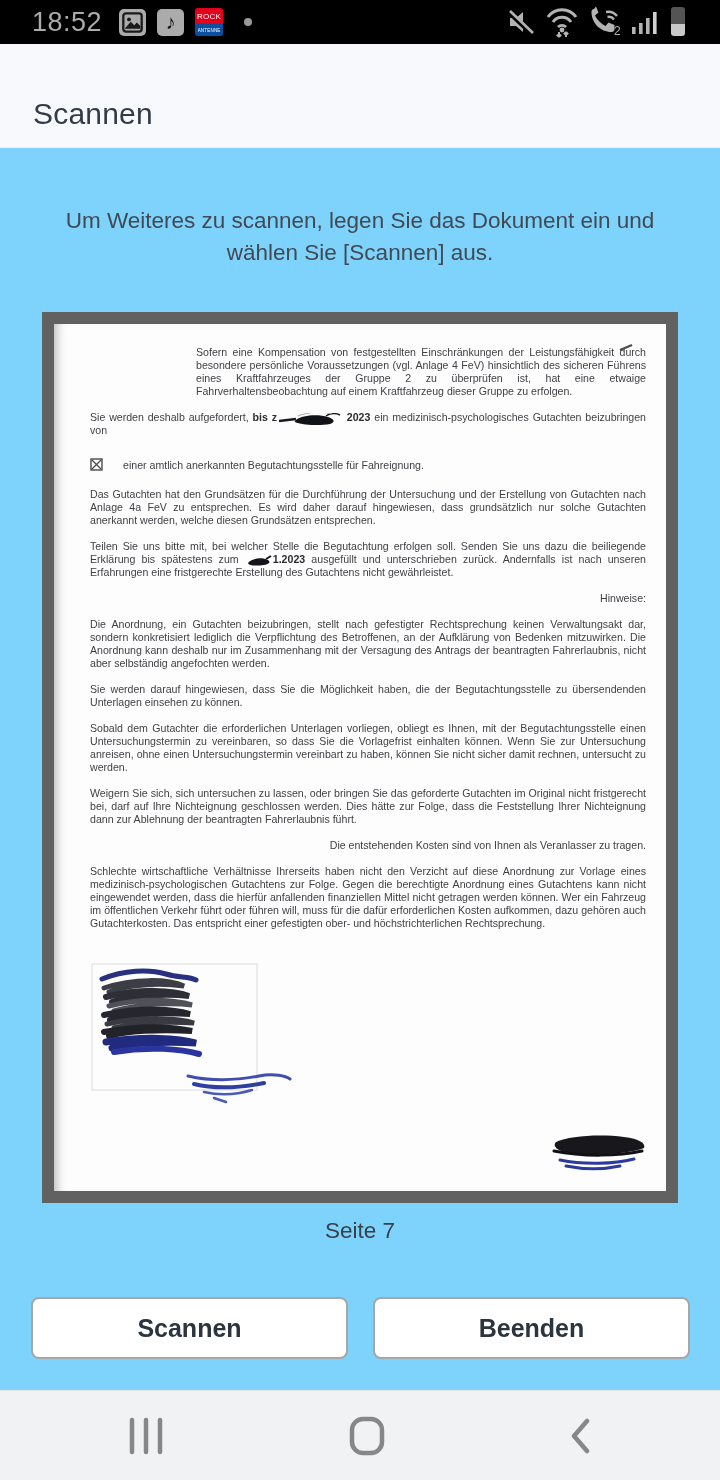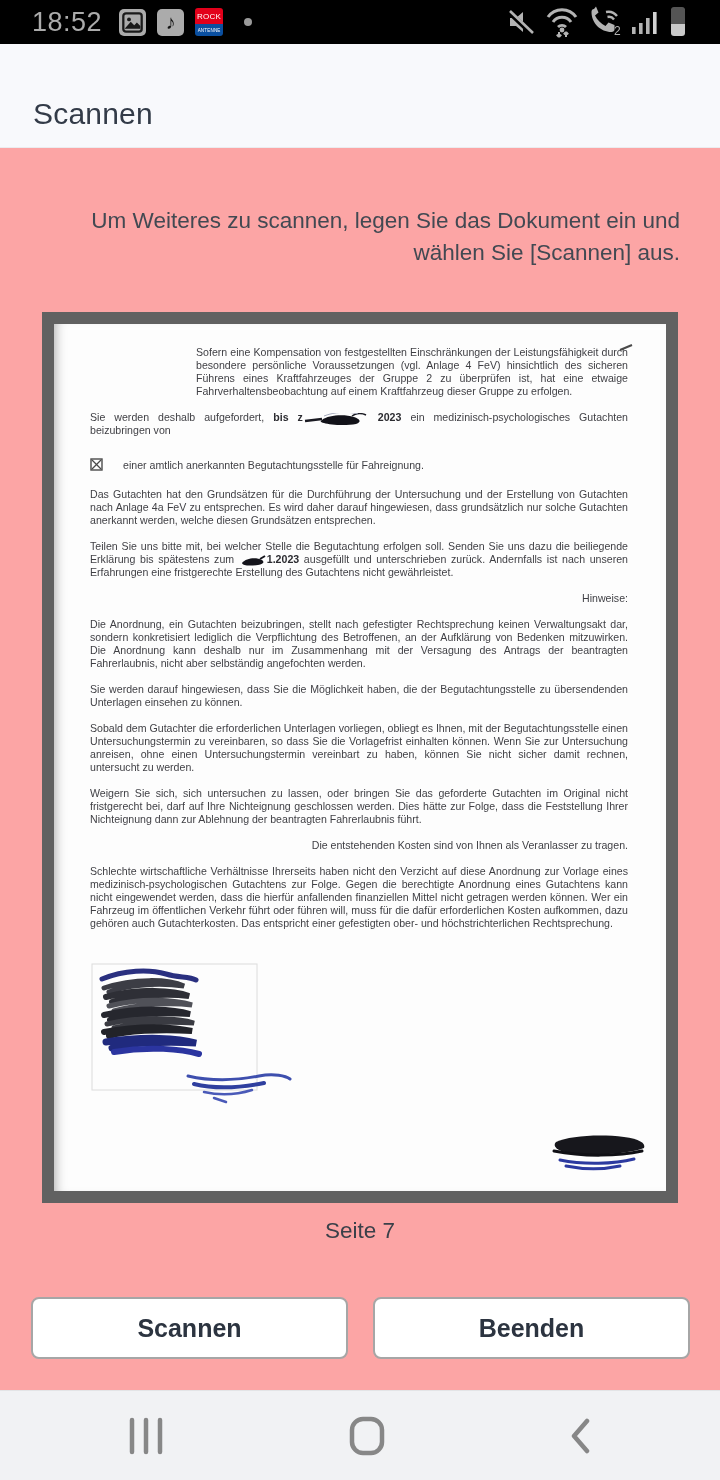--- a/index.html
+++ b/index.html
@@ -1,18 +1,18 @@
 <!DOCTYPE html>
 <html><head>
 <meta charset="utf-8">
 <style>
   * { margin:0; padding:0; box-sizing:border-box; }
   html,body { background:#e8e8e8; }
   body { font-family:"Liberation Sans", sans-serif; }
-  .screen { position:relative; width:720px; height:1480px; background:#fca5a5; overflow:hidden; margin:0 auto; }
+  .screen { position:relative; width:720px; height:1480px; background:#7dd3fc; overflow:hidden; margin:0 auto; }
 
   
   .status-bar { position:absolute; top:0; left:0; right:0; height:44px; background:#000;
     display:flex; align-items:center; padding:0 32px; }
   .sb-left { display:flex; align-items:center; gap:11px; }
   .sb-time { color:#ababab; font-size:27px; letter-spacing:0.5px; margin-right:6px; }
   .sb-tile { width:27px; height:27px; background:#ababab; border-radius:5px;
     display:flex; align-items:center; justify-content:center; overflow:hidden; }
   .sb-tile.note { color:#141414; font-size:20px; font-weight:bold; line-height:1; }
   .sb-rock { width:28px; height:28px; border-radius:3px; overflow:hidden; display:flex; flex-direction:column; }
@@ -22,29 +22,29 @@
     display:flex; align-items:center; justify-content:center; letter-spacing:0.2px; }
   .sb-dot { width:8px; height:8px; border-radius:50%; background:#9a9a9a; margin-left:10px; }
   .sb-right { margin-left:auto; display:flex; align-items:center; gap:9px; }
 
   
   .header { position:absolute; top:44px; left:0; right:0; height:104px; background:#f8f9fc;
     border-bottom:1px solid rgba(0,0,0,0.05); display:flex; align-items:flex-end; }
   .page-title { font-size:30px; font-weight:500; color:#333b48; padding:0 0 16px 33px; letter-spacing:0.2px; }
 
   
-  .instruction { position:absolute; top:205px; left:40px; right:40px; text-align:right;
+  .instruction { position:absolute; top:205px; left:40px; right:40px; text-align:center;
     font-size:22.5px; line-height:1.42; color:#424952; }
 
   
   .doc-frame { position:absolute; top:312px; left:42px; width:636px; height:891px;
     background:#616161; padding:12px; }
   .doc-page { position:relative; width:100%; height:100%; background:#fdfdfd;
     box-shadow:inset 10px 0 12px -9px rgba(0,0,0,0.35);
-    padding:22px 38px 0 36px; overflow:hidden; }
+    padding:22px 20px 0 36px; overflow:hidden; }
   .doc-page p { font-size:10.6px; line-height:13px; color:#3f3f44; text-align:justify; }
   p.para { margin-top:13px; }
   p.first { margin-top:0; margin-left:106px; }
   p.no-just { text-align:right; }
   .bold { font-weight:bold; color:#2b2b30; }
   .check-row { margin-top:21px; display:flex; align-items:center; gap:20px;
     font-size:10.6px; color:#3f3f44; }
   .check-row svg { flex:0 0 auto; }
   .redact { vertical-align:middle; margin:0 1px -2px 1px; }
   .scribble-overlay { position:absolute; left:0; top:0; width:612px; height:867px; pointer-events:none; }

